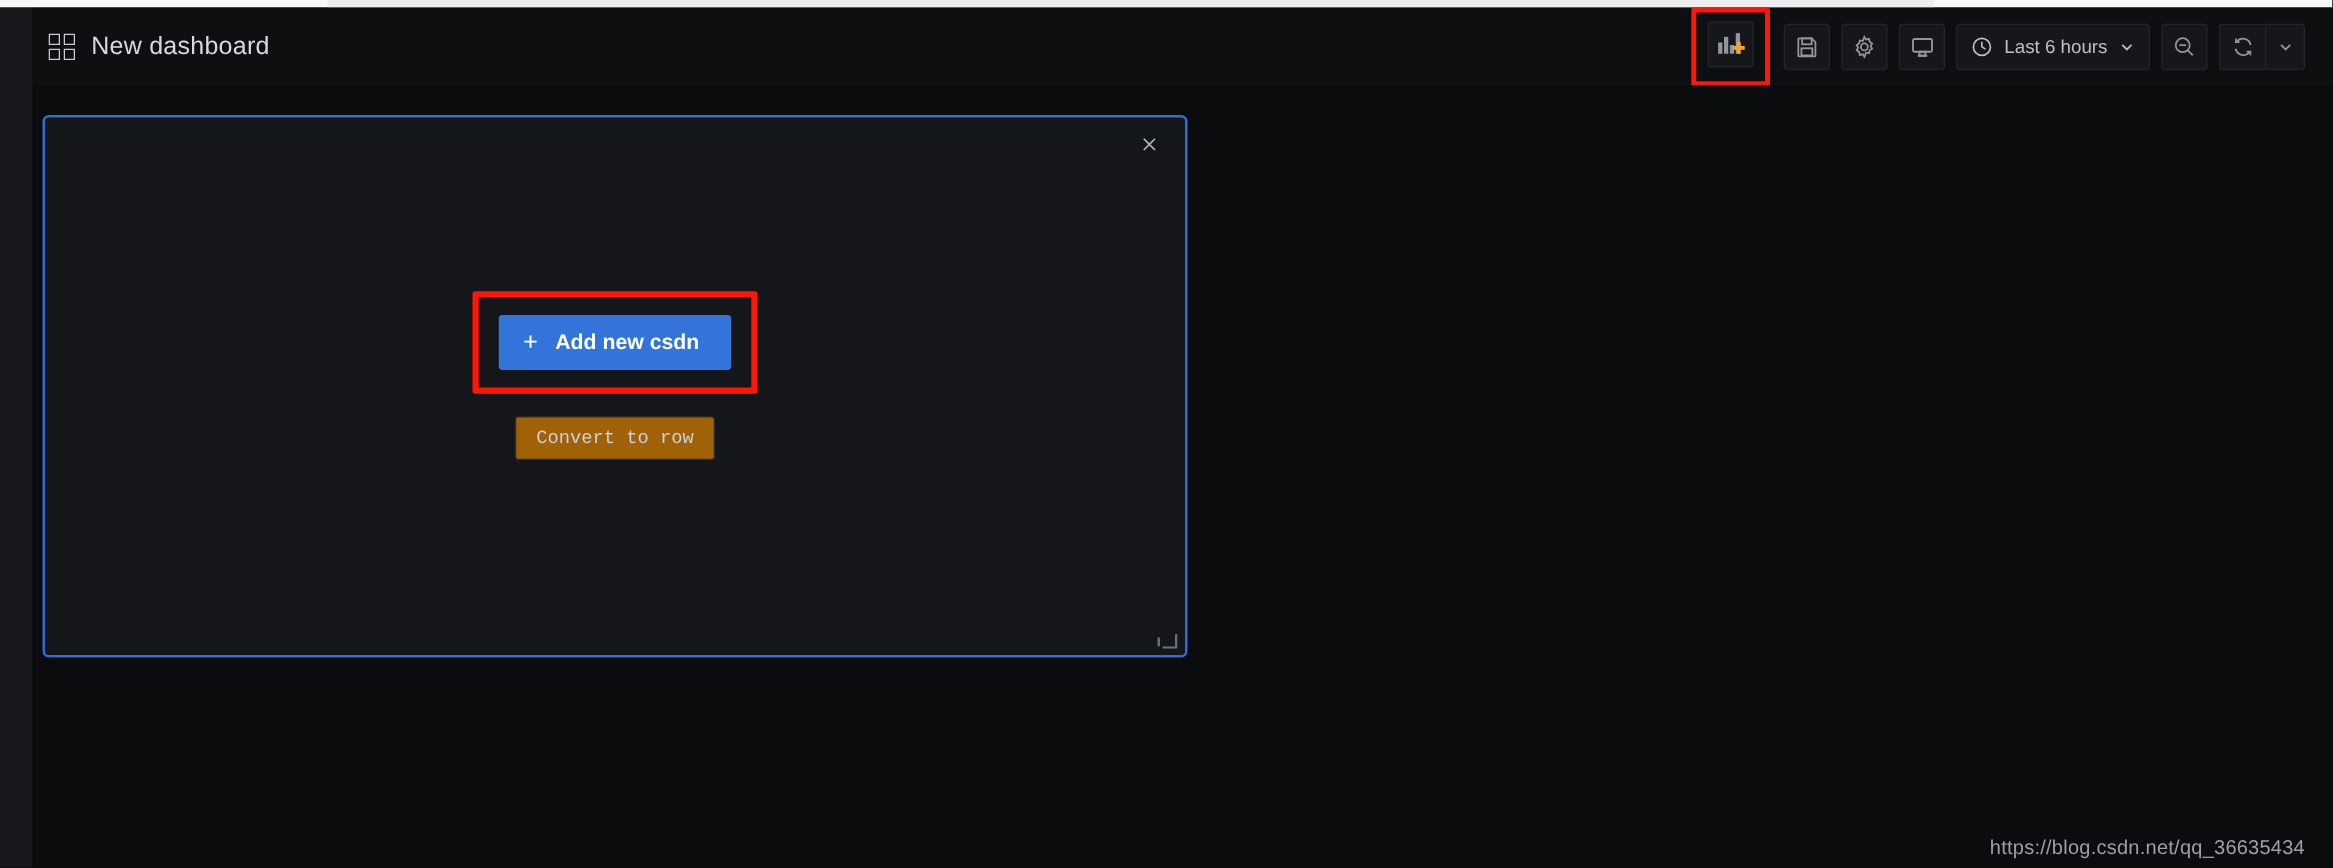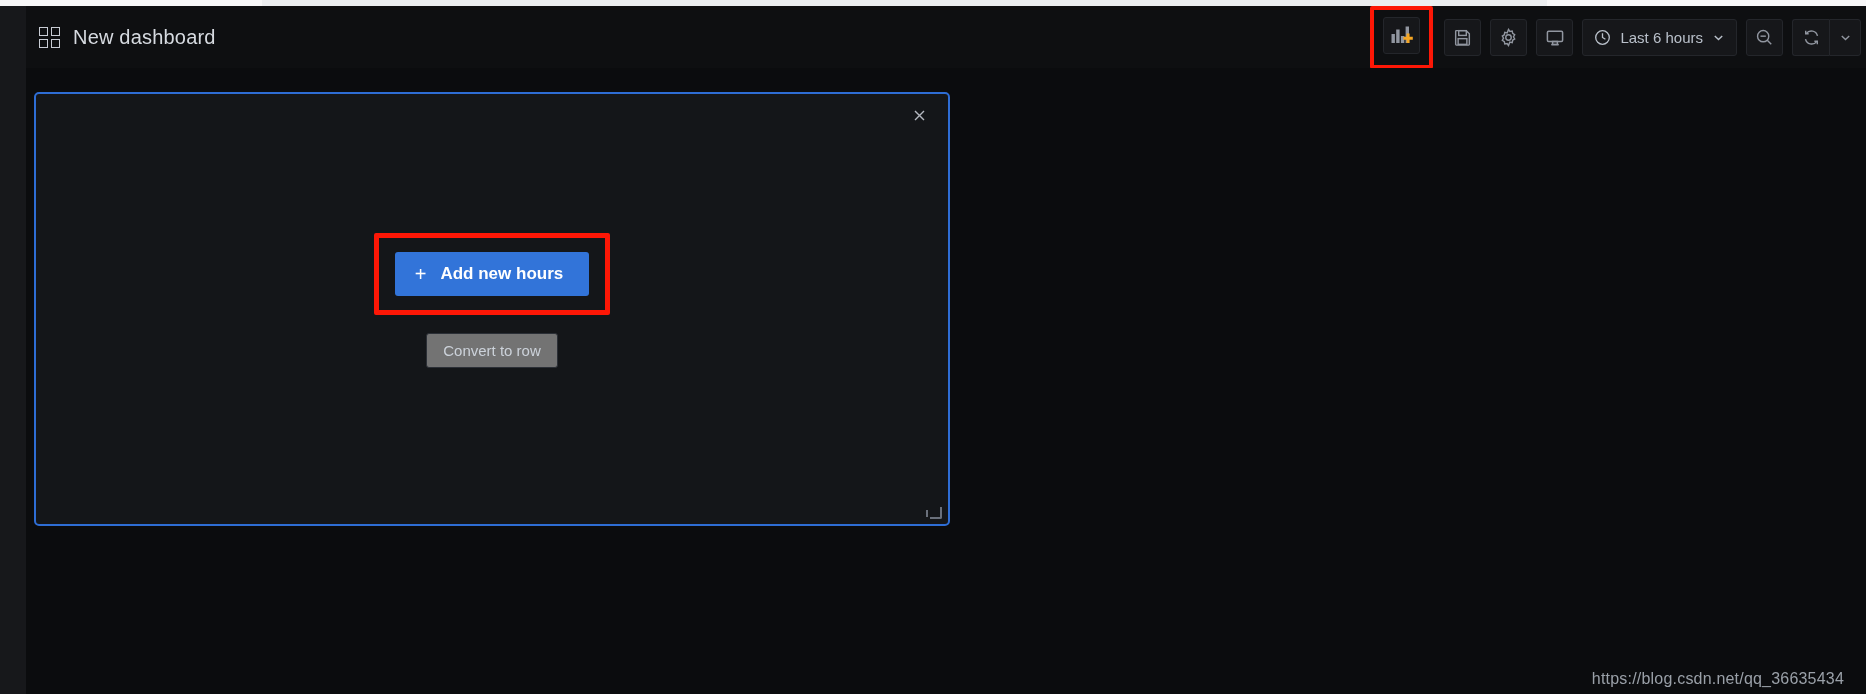--- a/index.html
+++ b/index.html
@@ -80,21 +80,21 @@
     font-size: 20px;
     font-weight: 400;
     letter-spacing: .2px;
   }
 
   .nav-right {
     margin-left: auto;
     display: flex;
     align-items: center;
     gap: 9px;
-    margin-right: 5px;
+    margin-right: 22px;
   }
 
   .tool-btn {
     width: 37px; height: 37px;
     border: 1px solid #24262b;
     border-radius: 3px;
     background: #16171a;
     display: flex;
     align-items: center;
     justify-content: center;
@@ -210,25 +210,25 @@
     gap: 14px;
     line-height: 1;
   }
   .plus-glyph {
     font-size: 20px;
     font-weight: 400;
     line-height: 1;
   }
 
   .btn-secondary {
-    background: #737373;
+    background: #a16207;
     border: 1px solid #2b2f36;
     border-radius: 3px;
     color: #ccd2da;
-    font-family: Liberation Sans, sans-serif;
+    font-family: Liberation Mono, monospace;
     font-size: 15px;
     padding: 9px 16px;
     line-height: 1;
   }
 
   .resize-handle {
     position: absolute;
     bottom: 5px; right: 6px;
     width: 12px; height: 12px;
     border-right: 2px solid #6a707b;
@@ -359,21 +359,21 @@
         <svg width="15" height="15" viewBox="0 0 16 16" fill="none" stroke="#b4b8c0" stroke-width="1.5">
           <path d="M3.2 3.2l9.6 9.6M12.8 3.2l-9.6 9.6"></path>
         </svg>
       </div>
 
       <div class="panel-center">
 
         <div class="add-new-panel-highlight">
           <button class="btn-primary">
             <span class="plus-glyph">+</span>
-            <span>Add new hours</span>
+            <span>Add new csdn</span>
           </button>
         </div>
 
         <button class="btn-secondary">Convert to row</button>
 
       </div>
 
       <div class="resize-handle"></div>
     </div>
 

